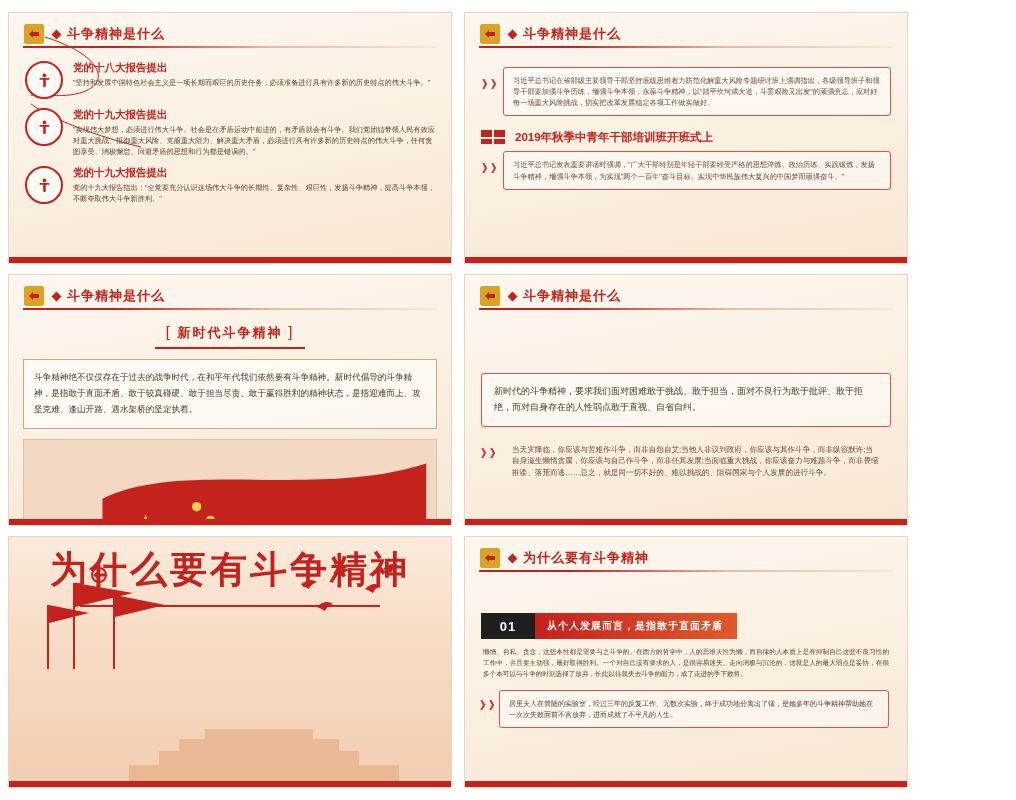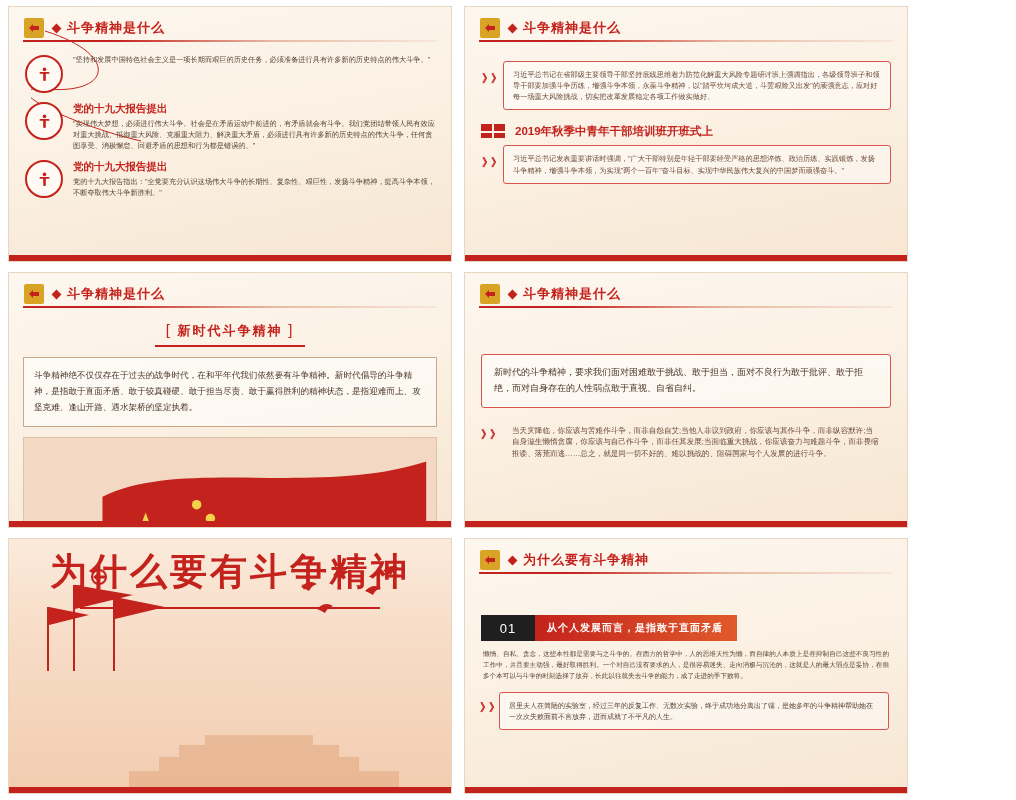--- a/index.html
+++ b/index.html
@@ -13,21 +13,21 @@
     height: 800px;
     position: relative;
     background: #ffffff;
     overflow: hidden;
   }
   .grid {
     display: grid;
     grid-template-columns: 1fr 1fr;
     grid-template-rows: 1fr 1fr 1fr;
     gap: 10px 12px;
-    padding: 6px 8px;
+    padding: 12px 8px;
     box-sizing: border-box;
     width: 916px;
     height: 800px;
   }
   .slide {
     position: relative;
     background: linear-gradient(170deg, #fdf7ef 0%, #fbf1e4 45%, #f7e6d2 100%);
     border: 1px solid #e6d6c2;
     overflow: hidden;
     box-sizing: border-box;
@@ -215,21 +215,21 @@
 
   
   .numbar {
     display: flex; align-items: stretch; margin: 14px 16px 8px 16px;
     height: 26px;
   }
   .numbar .num {
     background: #1f1f1f; color: #ffffff;
     width: 54px;
     display: flex; align-items: center; justify-content: center;
-    font-size: 13px; font-weight: normal;
+    font-size: 13px; font-weight: bold;
     letter-spacing: 1px;
   }
   .numbar .lbl {
     background: linear-gradient(90deg,#c4221c 0%, #e05a2b 100%);
     color: #fff; font-size: 10px; font-weight: bold;
     display: flex; align-items: center;
     padding: 0 14px 0 12px;
     letter-spacing: 1px;
   }
   .s6para {
@@ -270,20 +270,21 @@
       </svg>
       <div class="s1row">
         <div class="s1icon">
           <svg width="17" height="17" viewBox="0 0 17 17">
                 <circle cx="8.5" cy="3.4" r="1.8" fill="#c4221c"></circle>
                 <rect x="7.2" y="6" width="2.6" height="9" rx="1" fill="#c4221c"></rect>
                 <rect x="3.5" y="6" width="10" height="1.8" rx="0.9" fill="#c4221c"></rect>
               </svg>
         </div>
         <div class="s1text">
+          <div class="s1head">党的十八大报告提出</div>
           <div class="s1body">"坚持和发展中国特色社会主义是一项长期而艰巨的历史任务，必须准备进行具有许多新的历史特点的伟大斗争。"</div>
         </div>
       </div>
       <div class="s1row">
         <div class="s1icon">
           <svg width="17" height="17" viewBox="0 0 17 17">
                 <circle cx="8.5" cy="3.4" r="1.8" fill="#c4221c"></circle>
                 <rect x="7.2" y="6" width="2.6" height="9" rx="1" fill="#c4221c"></rect>
                 <rect x="3.5" y="6" width="10" height="1.8" rx="0.9" fill="#c4221c"></rect>
               </svg>
@@ -404,21 +405,21 @@
         <svg width="22" height="22" viewBox="0 0 22 22">
           <rect x="1" y="1" width="20" height="20" rx="2" fill="#d9a326"></rect>
           <path d="M6 11 L10 7 L10 9 L16 9 L16 13 L10 13 L10 15 Z" fill="#c4221c"></path>
         </svg>
       </span>
       <span class="diamond"></span>
       <span class="title">斗争精神是什么</span>
     </div>
     <div class="hdr-rule"></div>
 
-    <div class="s4box" style="margin-top:47px;">新时代的斗争精神，要求我们面对困难敢于挑战、敢于担当，面对不良行为敢于批评、敢于拒绝，而对自身存在的人性弱点敢于直视、自省自纠。</div>
+    <div class="s4box" style="margin-top:64px;">新时代的斗争精神，要求我们面对困难敢于挑战、敢于担当，面对不良行为敢于批评、敢于拒绝，而对自身存在的人性弱点敢于直视、自省自纠。</div>
 
 
     <div class="redbox" style="margin-left:38px; margin-right:18px; border:none; background:transparent; font-size:7.6px;">
       <span class="chev">》》</span>
       <span>当天灾降临，你应该与苦难作斗争，而非自怨自艾;当他人非议到政府，你应该与其作斗争，而非纵容默许;当自身滋生懒惰贪腐，你应该与自己作斗争，而非任其发展;当面临重大挑战，你应该奋力与难题斗争，而非畏缩推诿、落荒而逃……总之，就是同一切不好的、难以挑战的、阻碍国家与个人发展的进行斗争。</span>
     </div>
     <div class="bottombar"></div>
   </div>
 
   <div class="slide s5">

